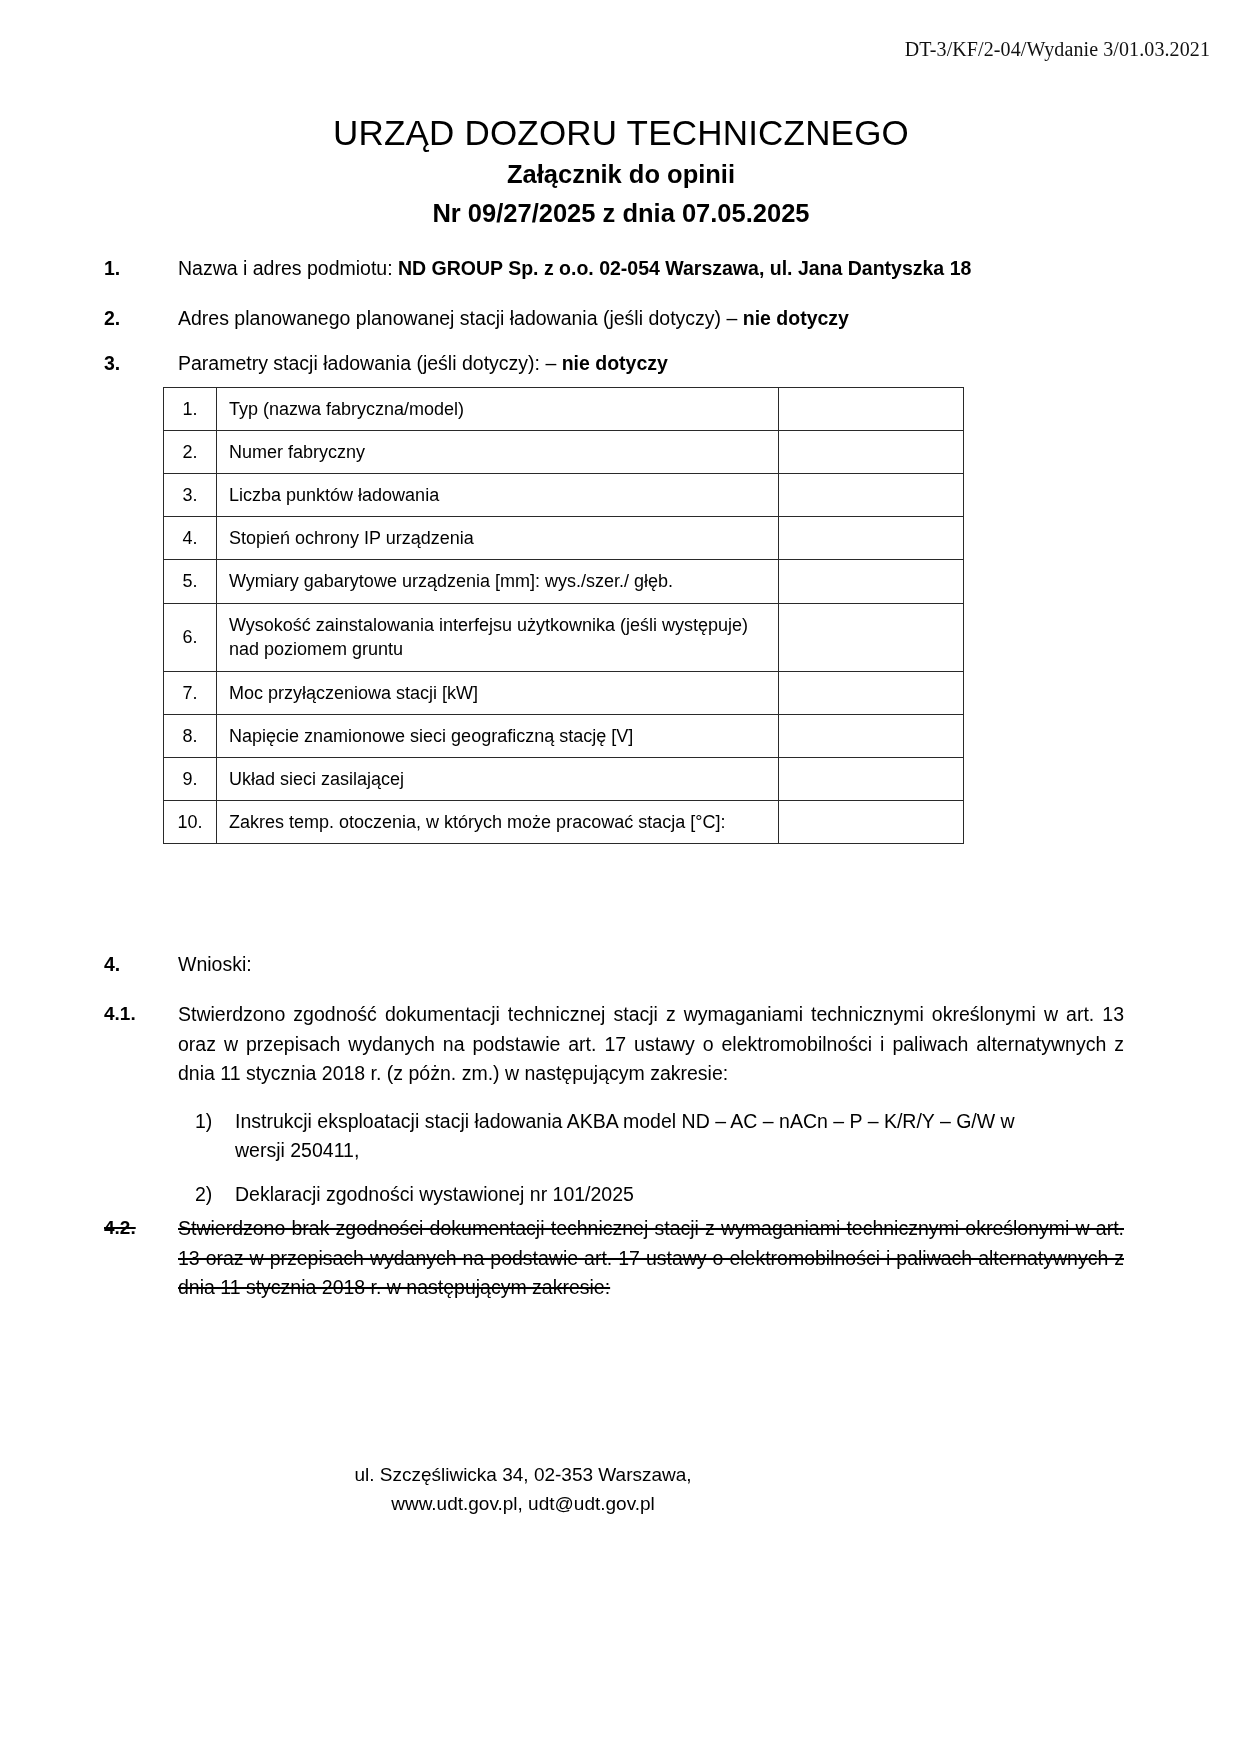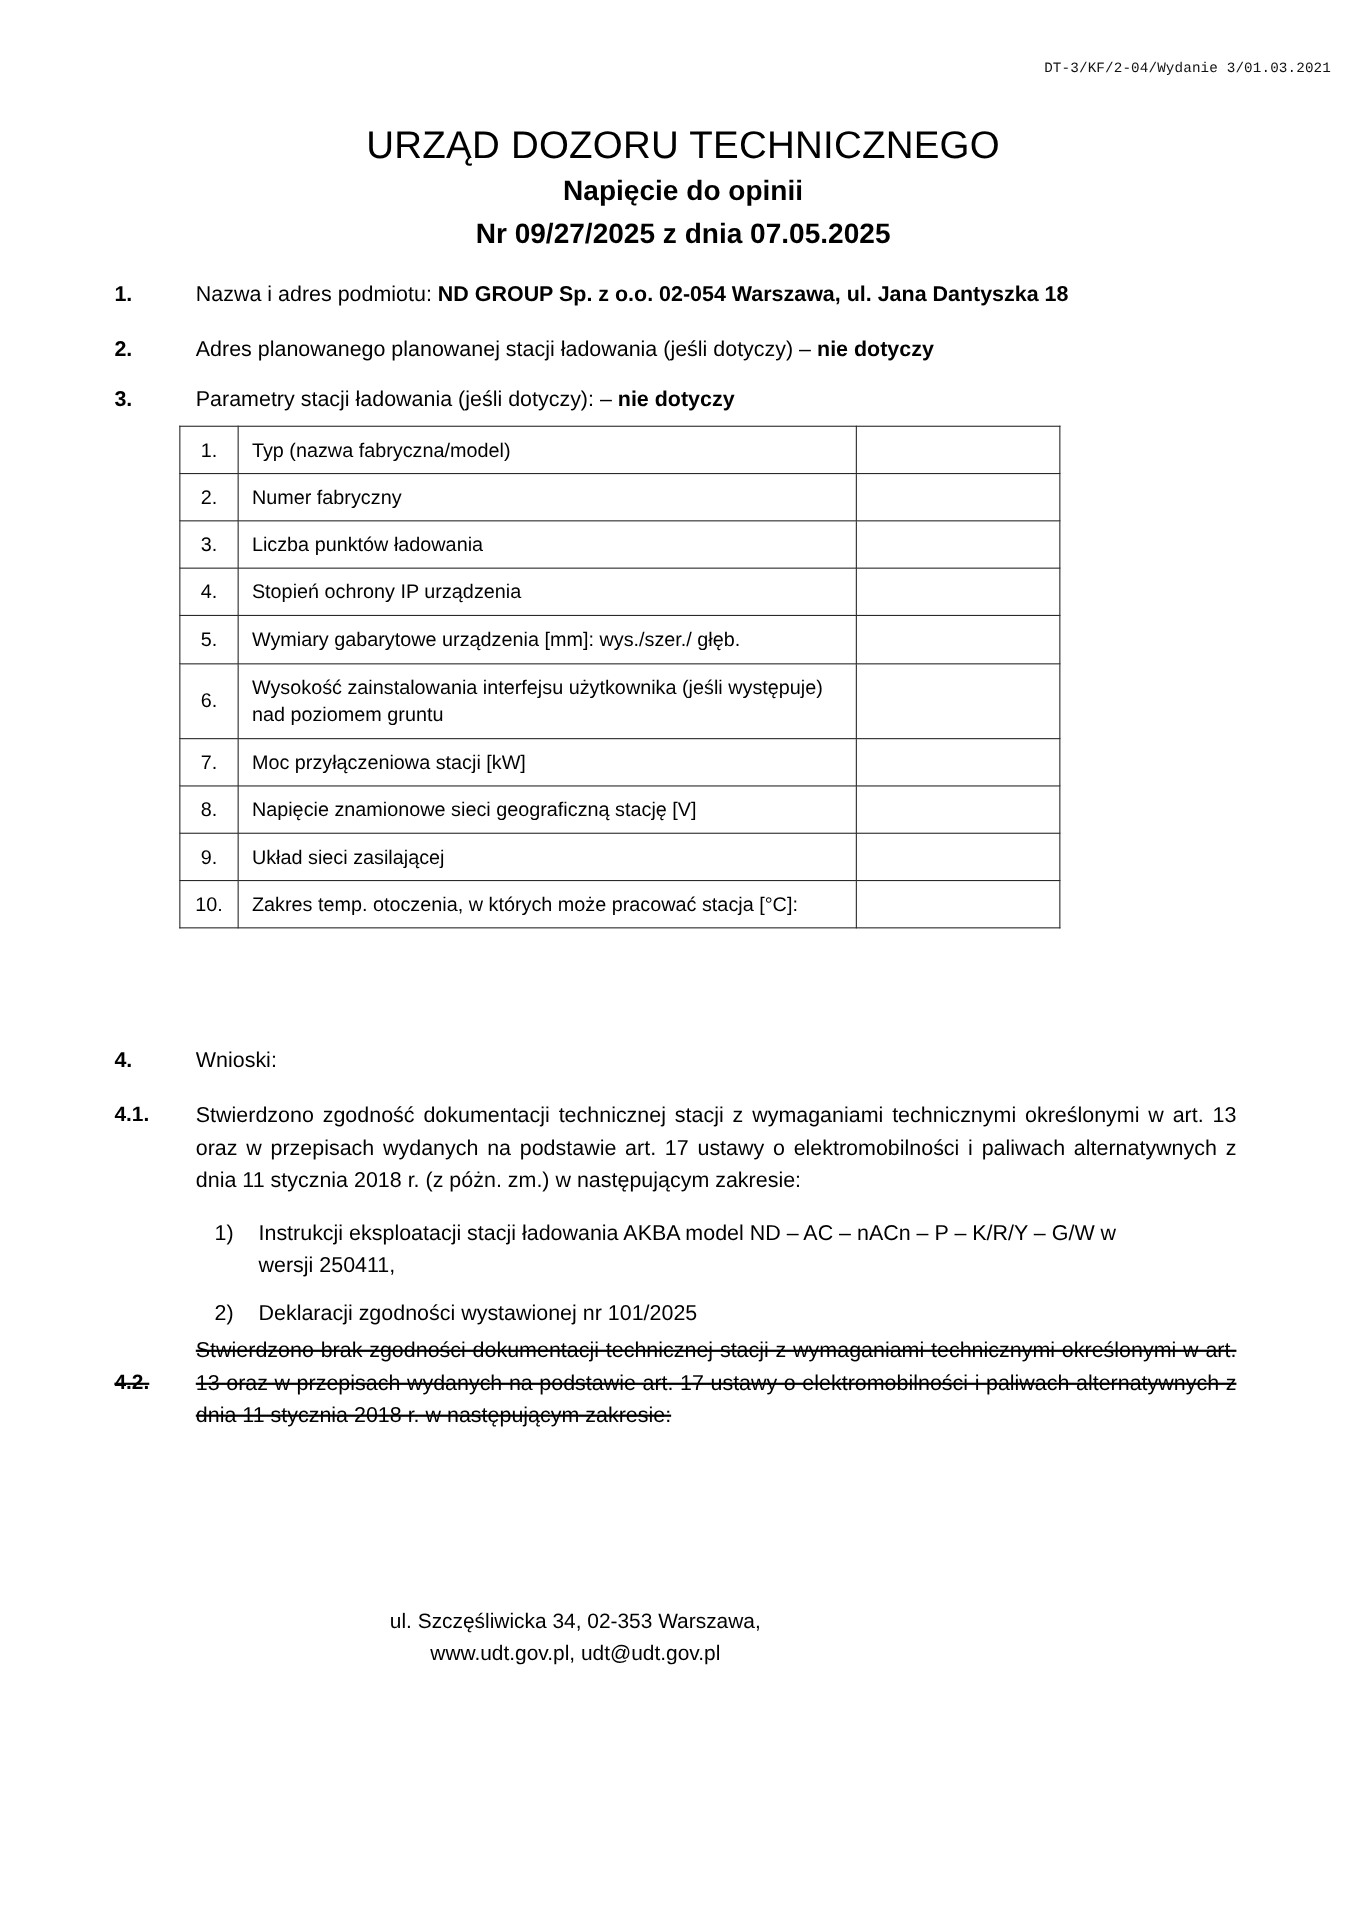--- a/index.html
+++ b/index.html
@@ -22,26 +22,25 @@
     box-sizing: border-box;
     padding: 0;
     overflow: hidden;
   }
 
   
   .doc-code {
     position: absolute;
     top: 38px;
     right: 32px;
-    font-family: Liberation Mono, monospace;
-    font-size: 13px;
+    font-family: Liberation Serif, serif;
+    font-size: 20px;
     letter-spacing: 0.1px;
     color: #111;
     white-space: nowrap;
-    margin-top: 16px;
   }
 
   
   .title-block {
     position: absolute;
     top: 112px;
     left: 0;
     width: 1242px;
     text-align: center;
   }
@@ -138,21 +137,21 @@
     text-align: justify;
     text-justify: inter-word;
   }
 
   #sub41 { top: 1000px; left: 104px; width: 1020px; }
   #sub41 .sub-body { width: 946px; }
 
   #sub42 { top: 1214px; left: 104px; width: 1020px; }
   #sub42 .sub-body { width: 946px; }
   .struck { text-decoration: line-through; text-decoration-thickness: 1.6px; }
-  .struck-num { text-decoration: line-through; text-decoration-thickness: 1.6px; margin-top: 30px; }
+  .struck-num { text-decoration: line-through; text-decoration-thickness: 1.6px; }
 
   
   .enum-list {
     position: absolute;
     top: 1107px;
     left: 195px;
     width: 870px;
   }
   .enum-item {
     display: flex;
@@ -180,21 +179,21 @@
 </style>
 </head>
 <body>
 
 <div class="page">
 
   <div class="doc-code">DT-3/KF/2-04/Wydanie 3/01.03.2021</div>
 
   <div class="title-block">
     <div class="title-main">URZĄD DOZORU TECHNICZNEGO</div>
-    <div class="title-sub">Napięcie do opinii</div>
+    <div class="title-sub">Załącznik do opinii</div>
     <div class="title-nr">Nr 09/27/2025 z dnia 07.05.2025</div>
   </div>
 
   <div class="sec" id="sec1">
     <div class="sec-num">1.</div>
     <div class="sec-body"><span>Nazwa i adres podmiotu: </span><b>ND GROUP Sp. z o.o. 02-054 Warszawa, ul. Jana Dantyszka 18</b></div>
   </div>
 
   <div class="sec" id="sec2">
     <div class="sec-num">2.</div>

